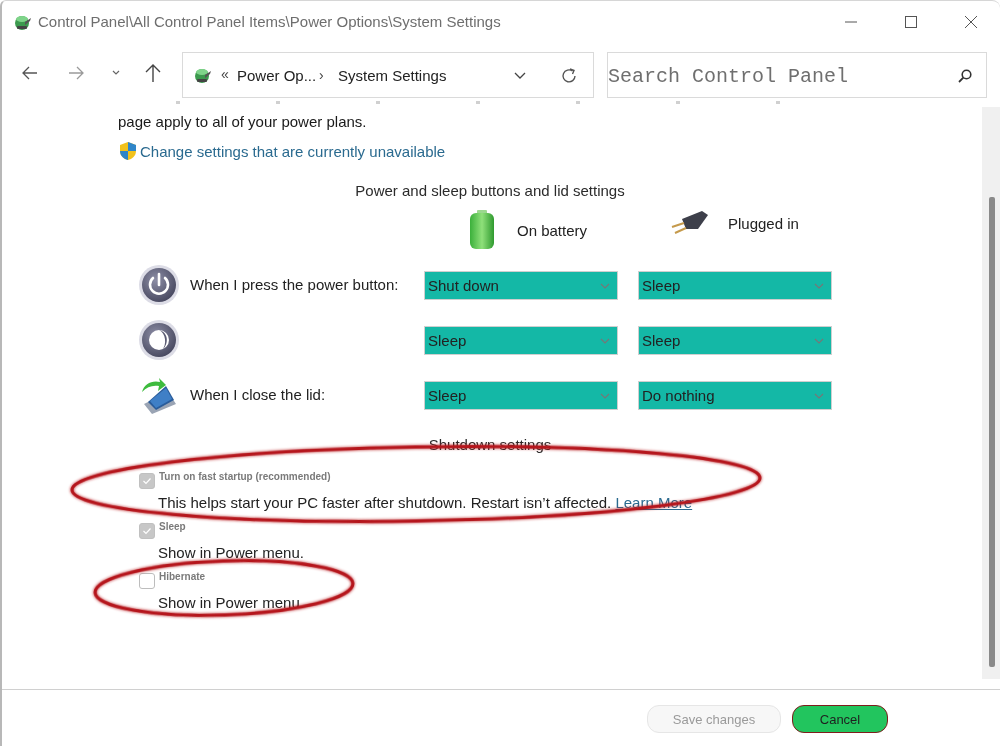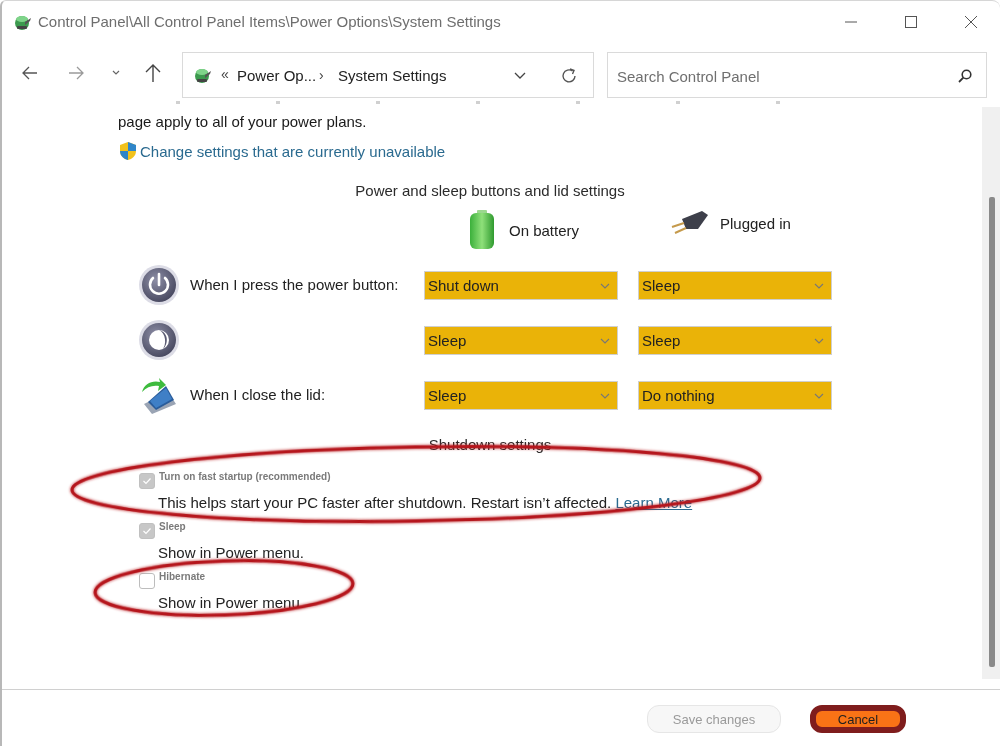--- a/index.html
+++ b/index.html
@@ -22,48 +22,48 @@
   .nav-back { left: 14px; } .nav-fwd { left: 60px; } .nav-recent { left: 100px; } .nav-up { left: 137px; }
   .addressbar { position: absolute; left: 180px; top: 3px; width: 412px; height: 46px; border: 1px solid #dadada; background: #fff; }
   .addr-icon { position: absolute; left: 10px; top: 12px; width: 20px; height: 20px; }
   .addr-chev-left { position: absolute; left: 38px; top: 13px; font-size: 14px; color: #444; }
   .addr-seg1 { position: absolute; left: 54px; top: 14px; font-size: 15px; color: #222; white-space: nowrap; }
   .addr-sep { position: absolute; left: 136px; top: 14px; font-size: 14px; color: #444; }
   .addr-seg2 { position: absolute; left: 155px; top: 14px; font-size: 15px; color: #222; white-space: nowrap; }
   .addr-dropdown { position: absolute; left: 326px; top: 12px; width: 22px; height: 22px; display: flex; align-items: center; justify-content: center; }
   .addr-refresh { position: absolute; left: 374px; top: 11px; width: 24px; height: 24px; display: flex; align-items: center; justify-content: center; }
   .searchbox { position: absolute; left: 605px; top: 3px; width: 380px; height: 46px; border: 1px solid #dadada; background: #fff; }
-  .search-input { position: absolute; left: 9px; top: 12px; width: 320px; height: 22px; border: none; outline: none; font-family: Liberation Sans, sans-serif; font-size: 15px; color: #222; background: transparent; }
+  .search-input { position: absolute; left: 0; top: 12px; width: 320px; height: 22px; border: none; outline: none; font-family: Liberation Mono, monospace; font-size: 20px; color: #222; background: transparent; }
   .search-input::placeholder { color: #6f6f6f; }
   .search-icon { position: absolute; left: 346px; top: 12px; width: 22px; height: 22px; display: flex; align-items: center; justify-content: center; }
 
   
   .content { position: absolute; left: 0; top: 98px; width: 1000px; height: 590px; overflow: hidden; }
   .cut-line { position: absolute; left: 116px; top: 2px; width: 680px; height: 3px;
     background: repeating-linear-gradient(90deg, transparent 0 58px, #bcbcbc 58px 62px, transparent 62px 100px); opacity: .7; }
   .intro-text { position: absolute; left: 116px; top: 14px; font-size: 15px; color: #1a1a1a; }
   .uac-link { position: absolute; left: 116px; top: 42px; display: flex; align-items: center; gap: 2px; cursor: pointer; }
   .uac-link .lbl { font-size: 15px; color: #2a6a8f; }
 
   .group-header { position: absolute; left: 118px; display: flex; align-items: center; width: 740px; flex-direction: column; }
   .group-header .lbl { font-size: 15px; color: #2b2b2b; white-space: nowrap; }
   .group-header .rule { flex: 1; height: 1px; background: #d3d3d3; margin-left: 8px; }
   .gh-power { top: 83px; }
   .gh-shutdown { top: 337px; }
 
-  .col-head { position: absolute; top: 110px; display: flex; align-items: center; gap: 10px; font-size: 15px; color: #222; }
+  .col-head { position: absolute; top: 110px; display: flex; align-items: center; gap: 18px; font-size: 15px; color: #222; }
   .col-battery { left: 463px; }
   .col-plugged { left: 666px; }
 
   .setting-row { position: absolute; left: 136px; width: 700px; height: 44px; }
   .setting-row .icon { position: absolute; left: 0; top: 0; width: 42px; height: 42px; }
   .setting-row .lbl { position: absolute; left: 52px; top: 12px; font-size: 15px; color: #222; white-space: nowrap; }
   .row1 { top: 165px; } .row2 { top: 220px; } .row3 { top: 275px; }
 
-  .select { position: absolute; top: 7px; width: 194px; height: 29px; border: 1px solid #cfcfcf; background: #eab308; cursor: pointer; }
+  .select { position: absolute; top: 7px; width: 194px; height: 29px; border: 1px solid #cfcfcf; background: #14b8a6; cursor: pointer; }
   .select .val { position: absolute; left: 3px; top: 5px; font-size: 15px; color: #222; white-space: nowrap; }
   .select .chev { position: absolute; right: 6px; top: 8px; width: 12px; height: 12px; }
   .sel-batt { left: 286px; } .sel-plug { left: 500px; }
 
   .check-item { position: absolute; left: 137px; width: 600px; height: 44px; }
   .check-box { position: absolute; left: 0; top: 2px; width: 16px; height: 16px; border-radius: 3px; display: flex; align-items: center; justify-content: center; cursor: pointer; }
   .check-box.checked { background: #c7c7c7; border: 1px solid #c0c0c0; }
   .check-box.unchecked { background: #fff; border: 1px solid #bdbdbd; }
   .check-title { position: absolute; left: 20px; top: 0; font-size: 10px; font-weight: bold; color: #7a7a7a; white-space: nowrap; }
   .check-desc { position: absolute; left: 19px; top: 23px; font-size: 15px; color: #222; white-space: nowrap; }
@@ -73,21 +73,21 @@
   .annotation { position: absolute; pointer-events: none; }
 
   
   .scroll-track { position: absolute; left: 980px; top: 106px; width: 18px; height: 572px; background: #f0f0f0; }
   .scroll-thumb { position: absolute; left: 987px; top: 196px; width: 6px; height: 470px; background: #8a8a8a; border-radius: 2px; cursor: pointer; }
 
   
   .footer-rule { position: absolute; left: 0; top: 688px; width: 1000px; height: 1px; background: #d0d0d0; }
   .btn { position: absolute; top: 704px; height: 28px; border-radius: 12px; font-size: 13px; display: flex; align-items: center; justify-content: center; cursor: pointer; margin-left: 12px; }
   .btn-save { left: 633px; width: 134px; background: #f7f7f7; border: 1px solid #e6e6e6; color: #9a9a9a; }
-  .btn-cancel { left: 796px; width: 96px; background: #f97316; border: 6px solid #7f1d1d; color: #1f1f1f; }
+  .btn-cancel { left: 778px; width: 96px; background: #22c55e; border: 1px solid #7f1d1d; color: #1f1f1f; }
 </style>
 </head>
 <body>
 
 <div class="window">
 
   <div class="titlebar">
     <svg class="title-icon" viewBox="0 0 20 20">
       <ellipse cx="9" cy="11" rx="7" ry="7" fill="#3c9a4e"></ellipse>
       <ellipse cx="9" cy="7" rx="6" ry="3" fill="#7fd48a"></ellipse>

